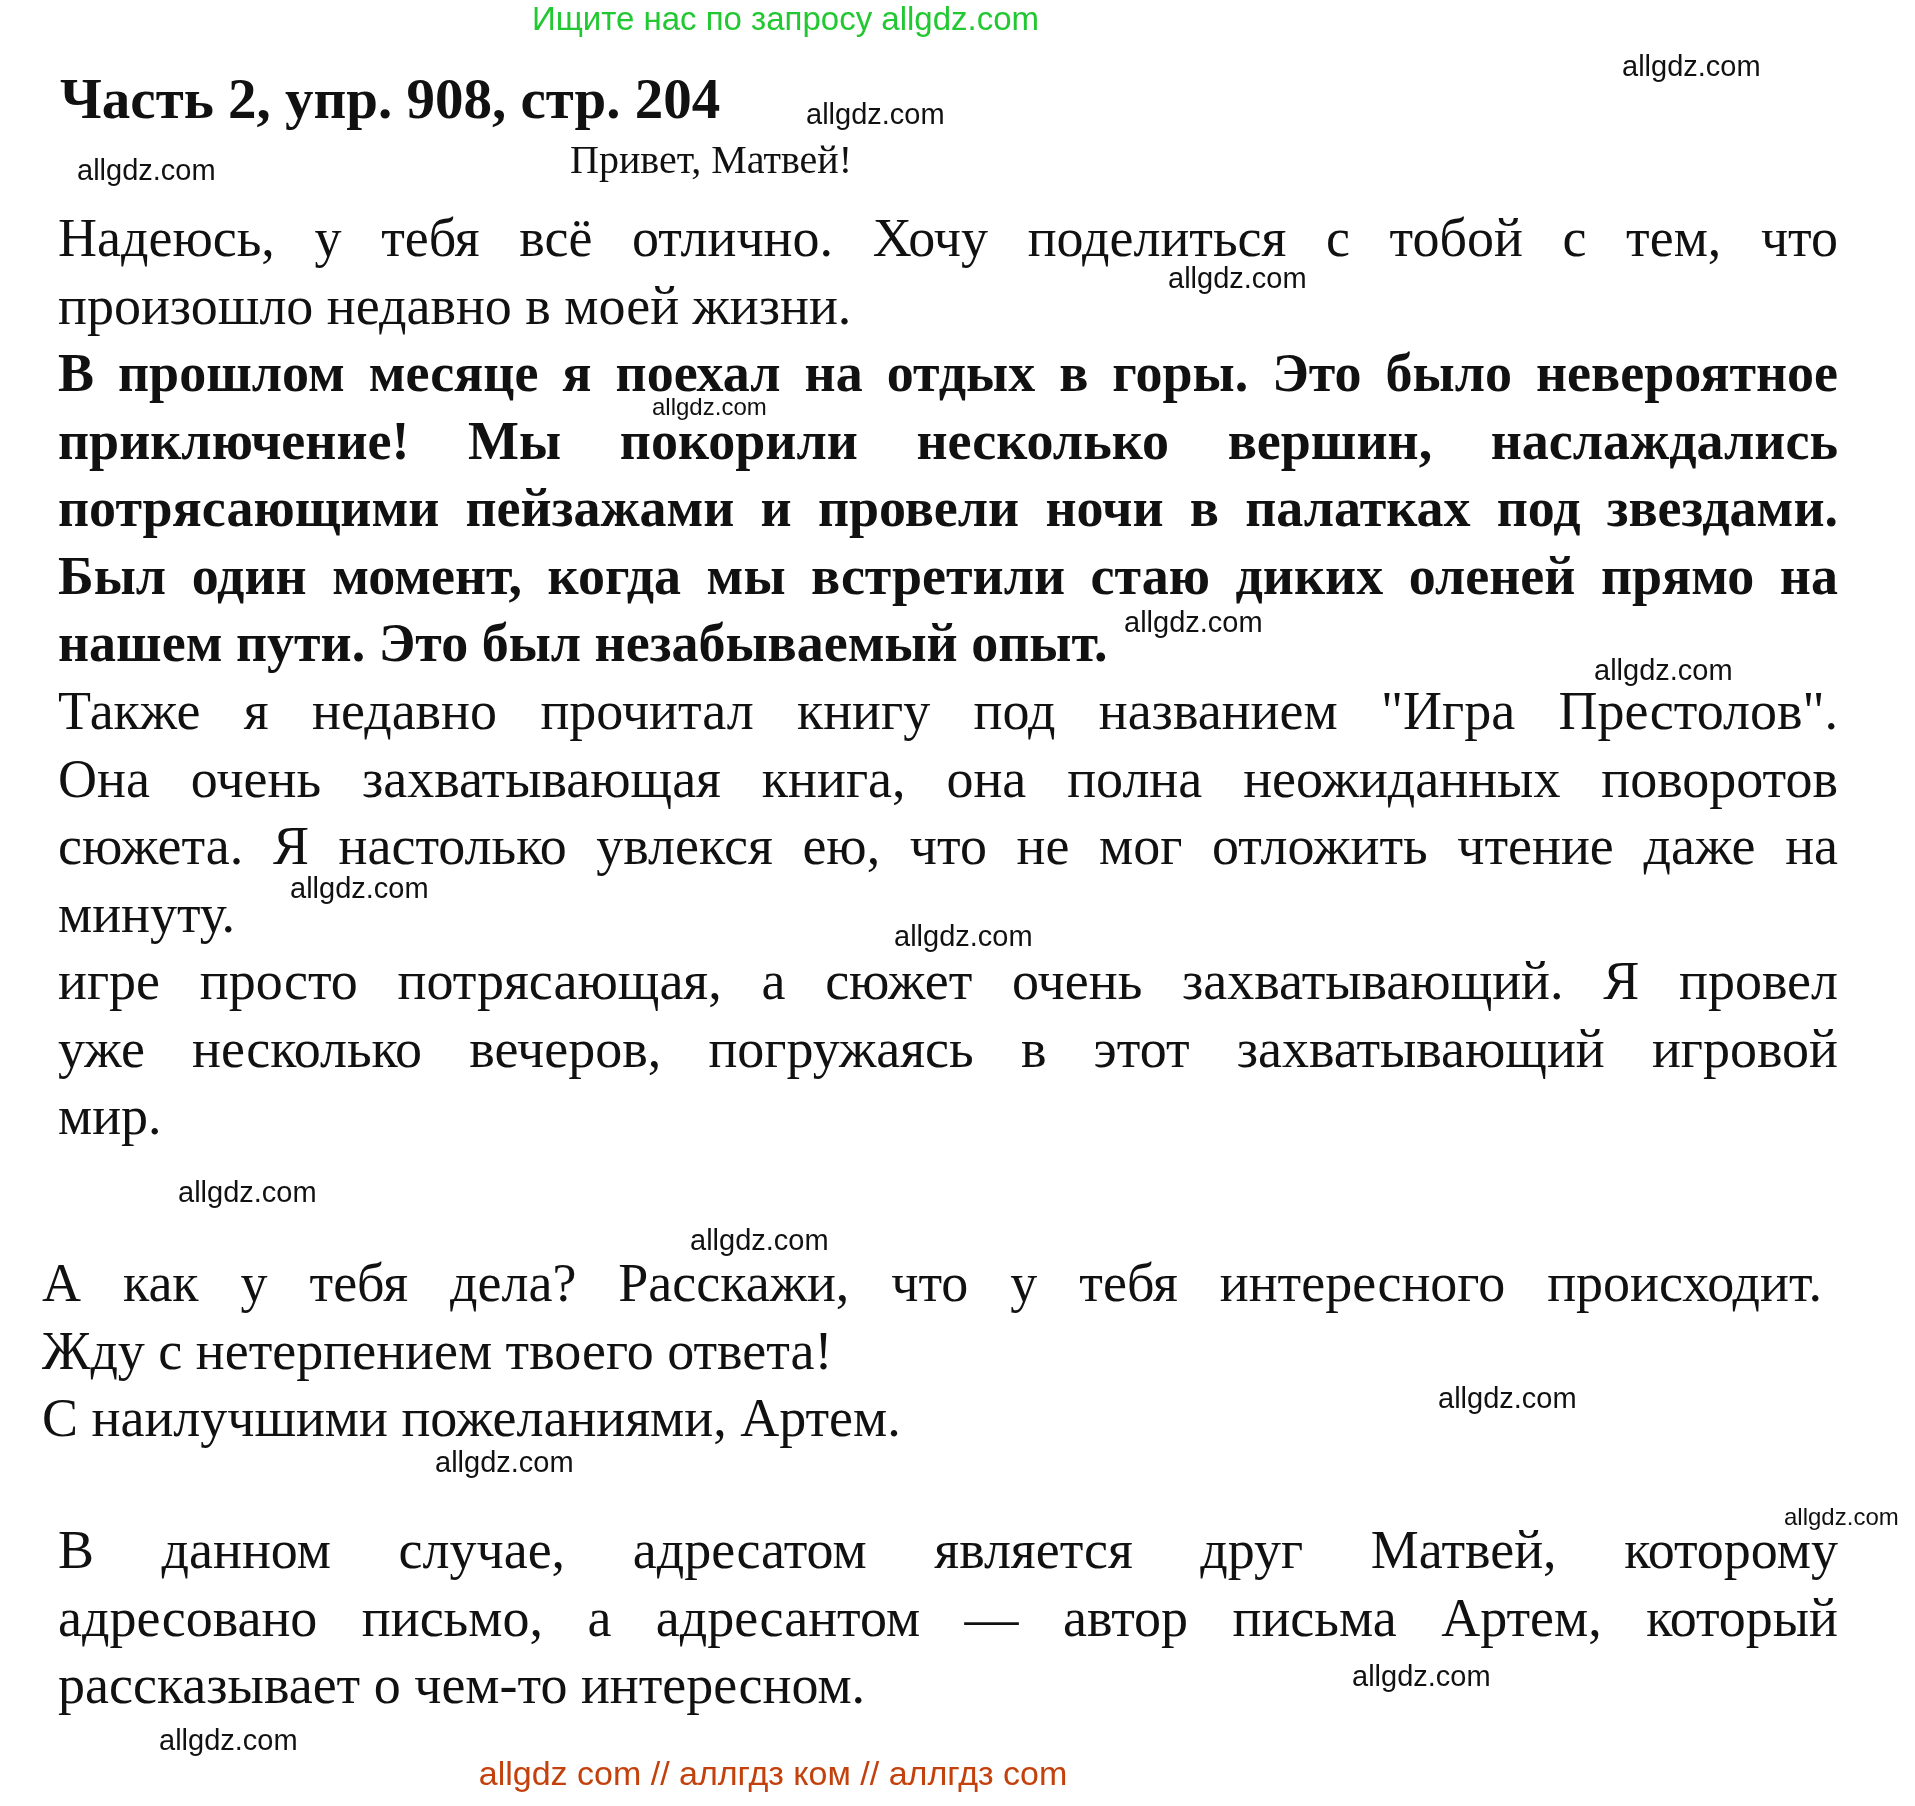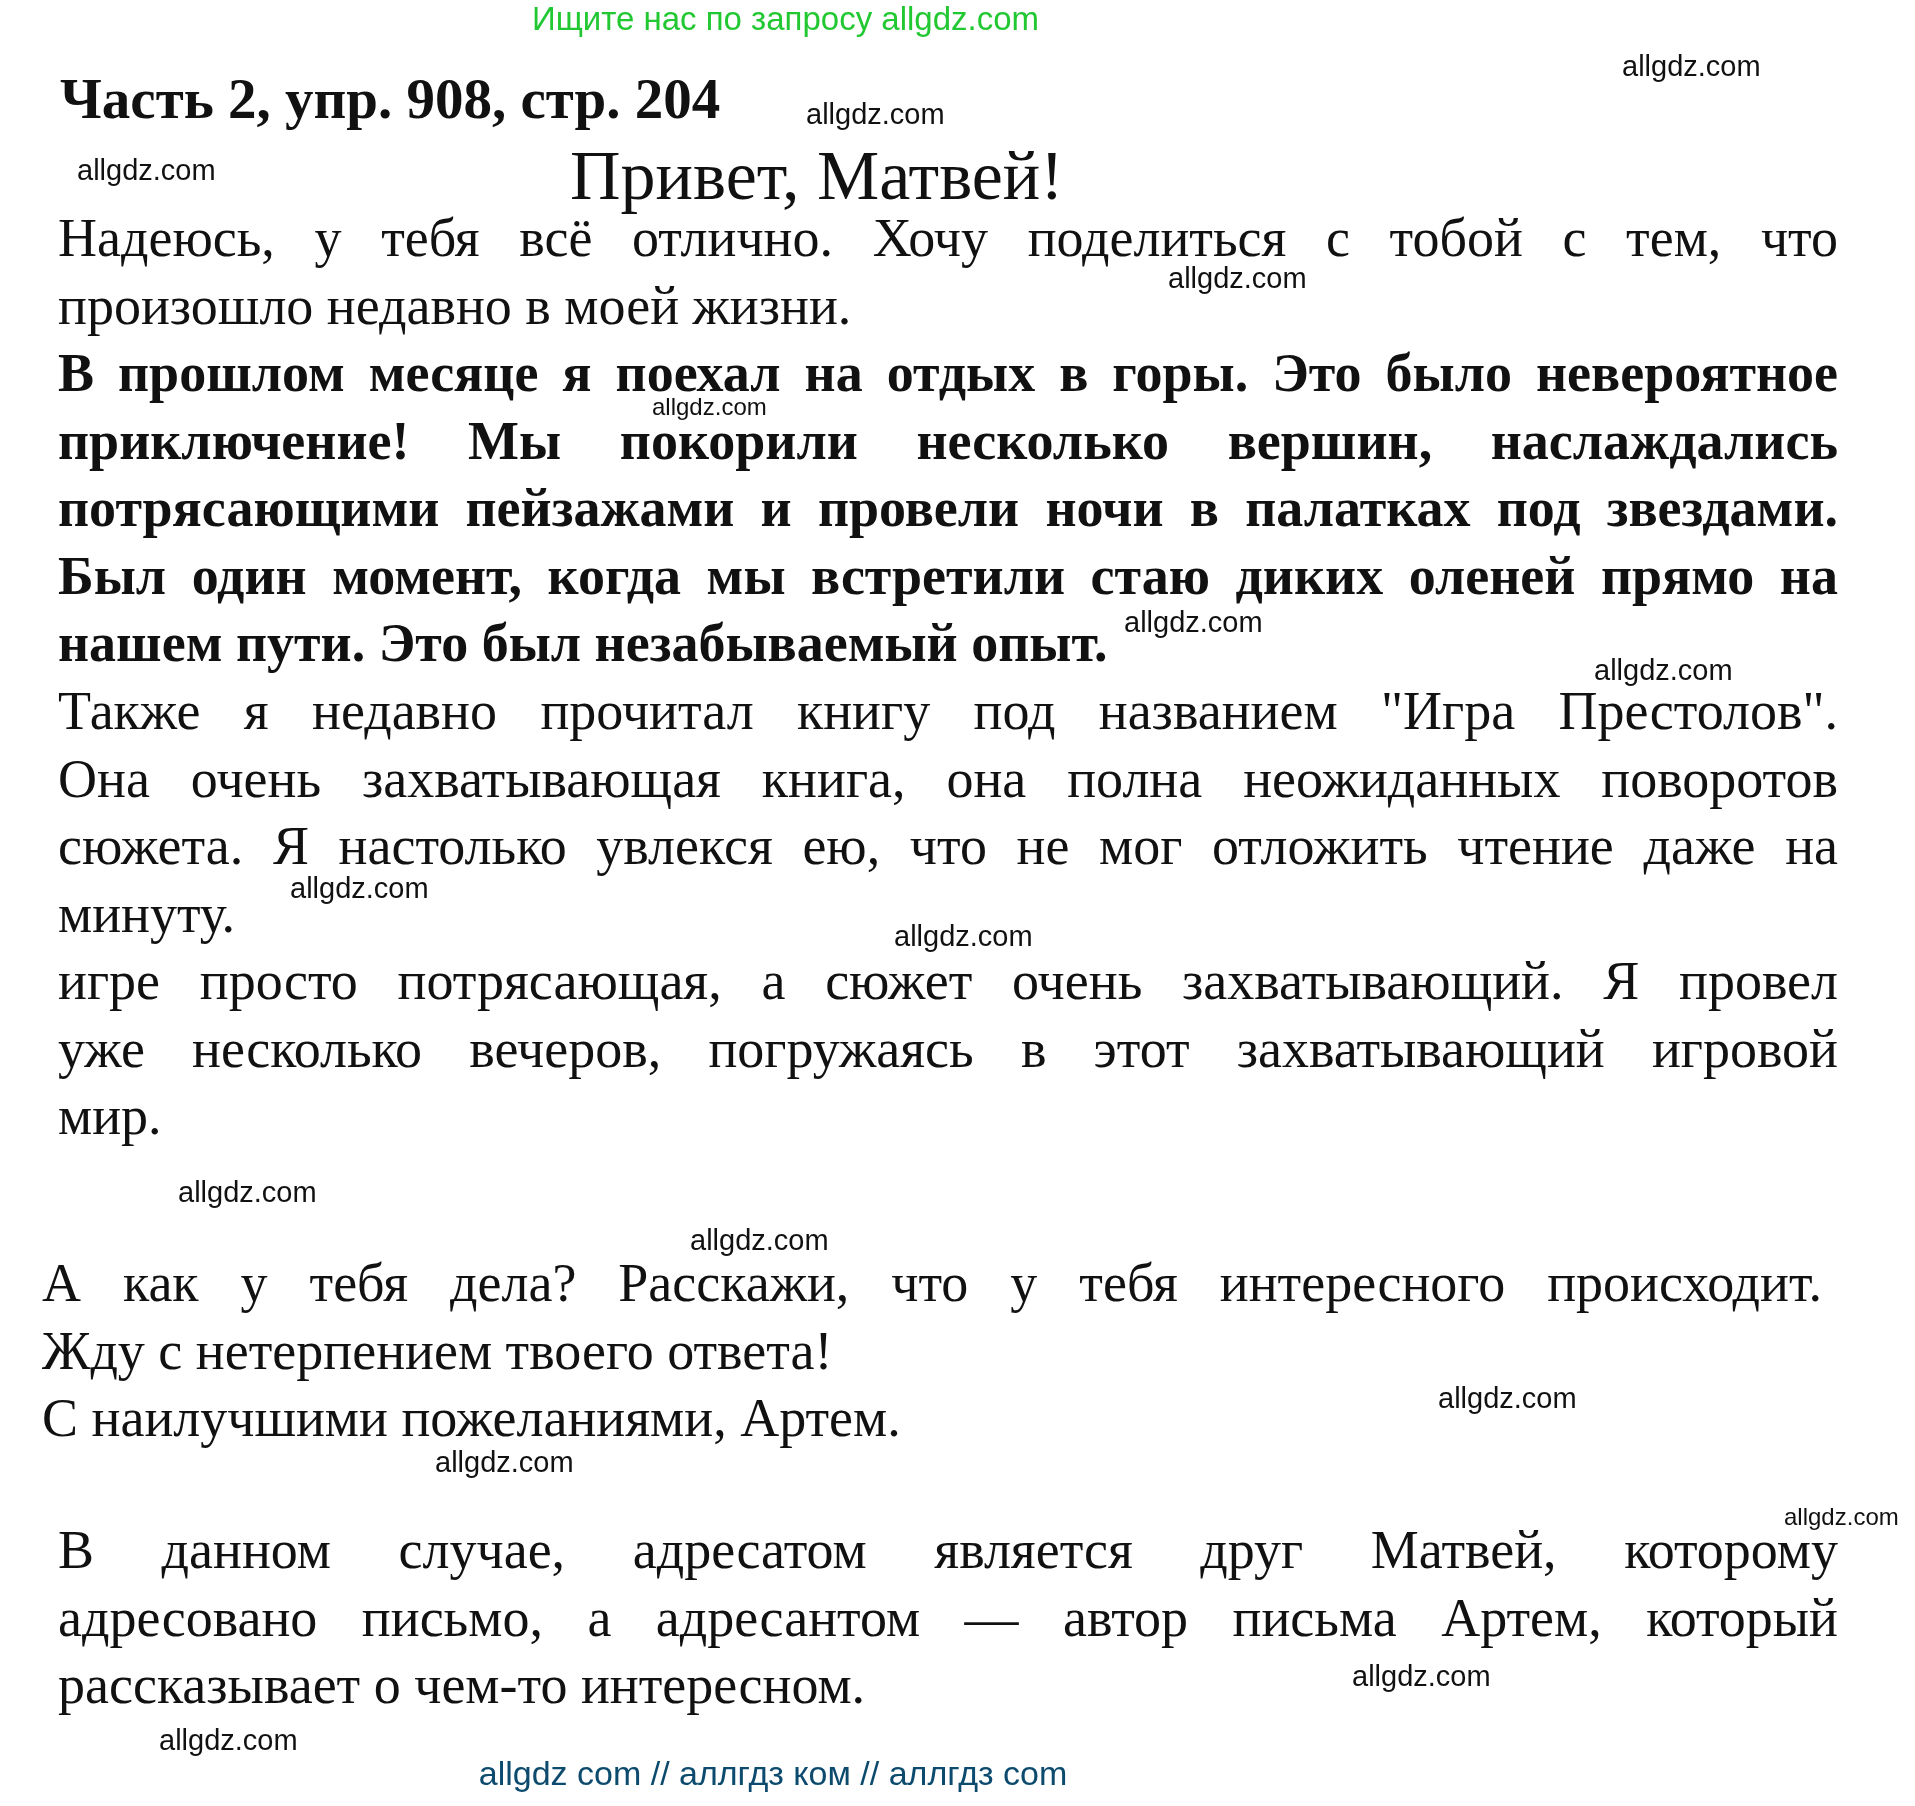--- a/index.html
+++ b/index.html
@@ -2,23 +2,23 @@
 <html><head>
 <meta charset="utf-8">
 <style>
   html, body { margin:0; padding:0; background:#ffffff; }
   body { width:1915px; height:1806px; position:relative; overflow:hidden; }
   .serif { font-family:"Liberation Serif", "DejaVu Serif", serif; color:#111; }
   .sans { font-family:"Liberation Sans", "DejaVu Sans", sans-serif; }
   .abs { position:absolute; white-space:nowrap; }
   .wm { position:absolute; font-family:"Liberation Sans", sans-serif; font-size:29px; color:#111; white-space:nowrap; }
   .top-banner { position:absolute; left:0; width:1571px; top:0; text-align:center; font-size:33px; color:#22c832; }
-  .footer-banner { position:absolute; left:0; width:1546px; top:1754px; text-align:center; font-size:34px; color:#0c4a6e; }
+  .footer-banner { position:absolute; left:0; width:1546px; top:1754px; text-align:center; font-size:34px; color:#c2410c; }
   .title { left:60px; top:66px; font-size:57px; font-weight:bold; }
-  .greeting { left:570px; top:136px; font-size:70px; }
+  .greeting { left:570px; top:136px; font-size:40px; }
   .para { position:absolute; left:58px; width:1780px; font-size:54px; line-height:67.5px; text-align:justify; }
   .line { display:block; text-align:justify; text-align-last:justify; height:67.5px; white-space:nowrap; }
   .line.last { text-align-last:left; }
 </style>
 </head>
 <body>
 
 <div class="top-banner sans">Ищите нас по запросу allgdz.com</div>
 
 <div class="abs serif title">Часть 2,  упр. 908,  стр. 204</div>

